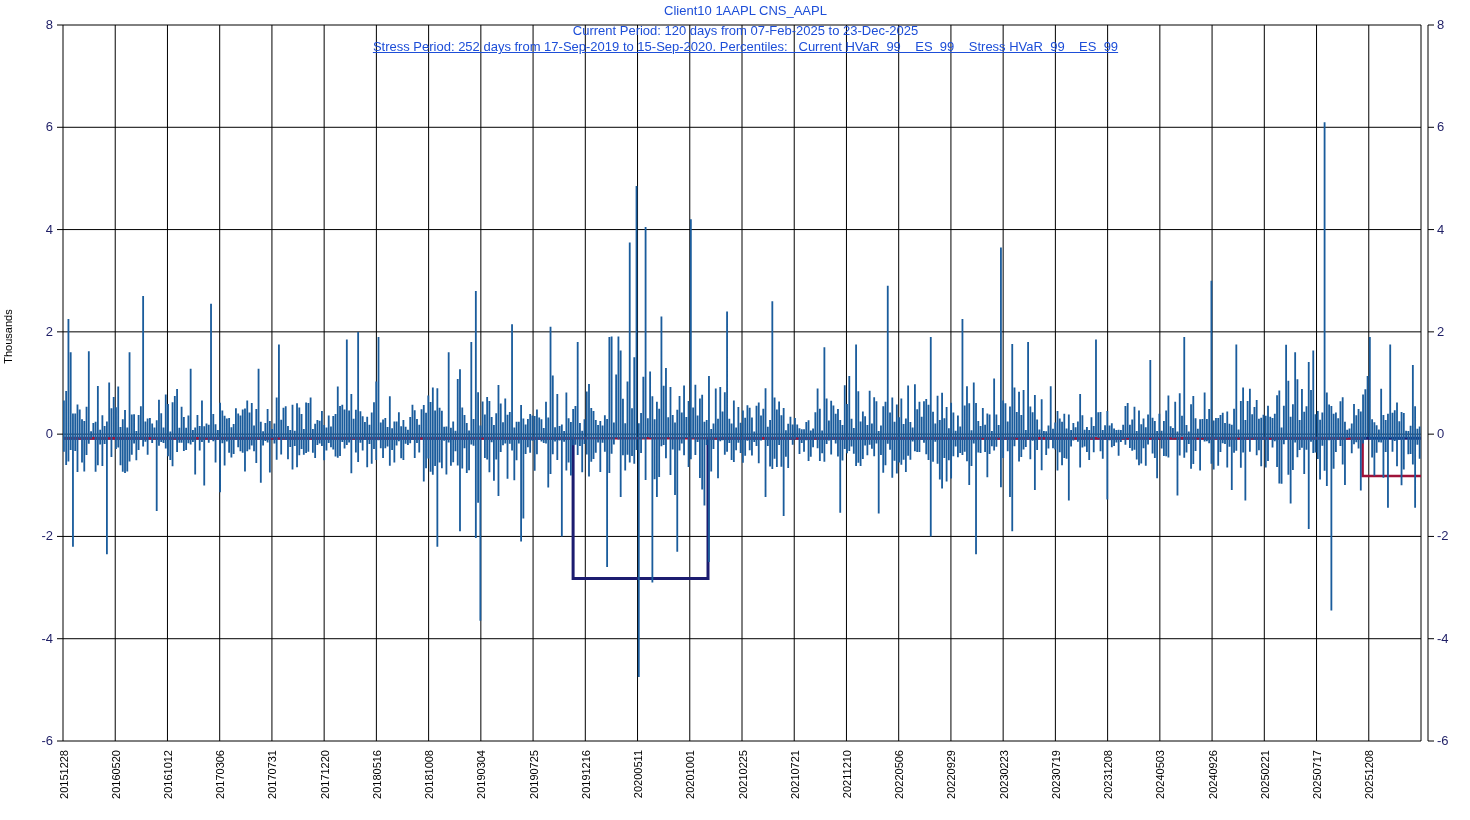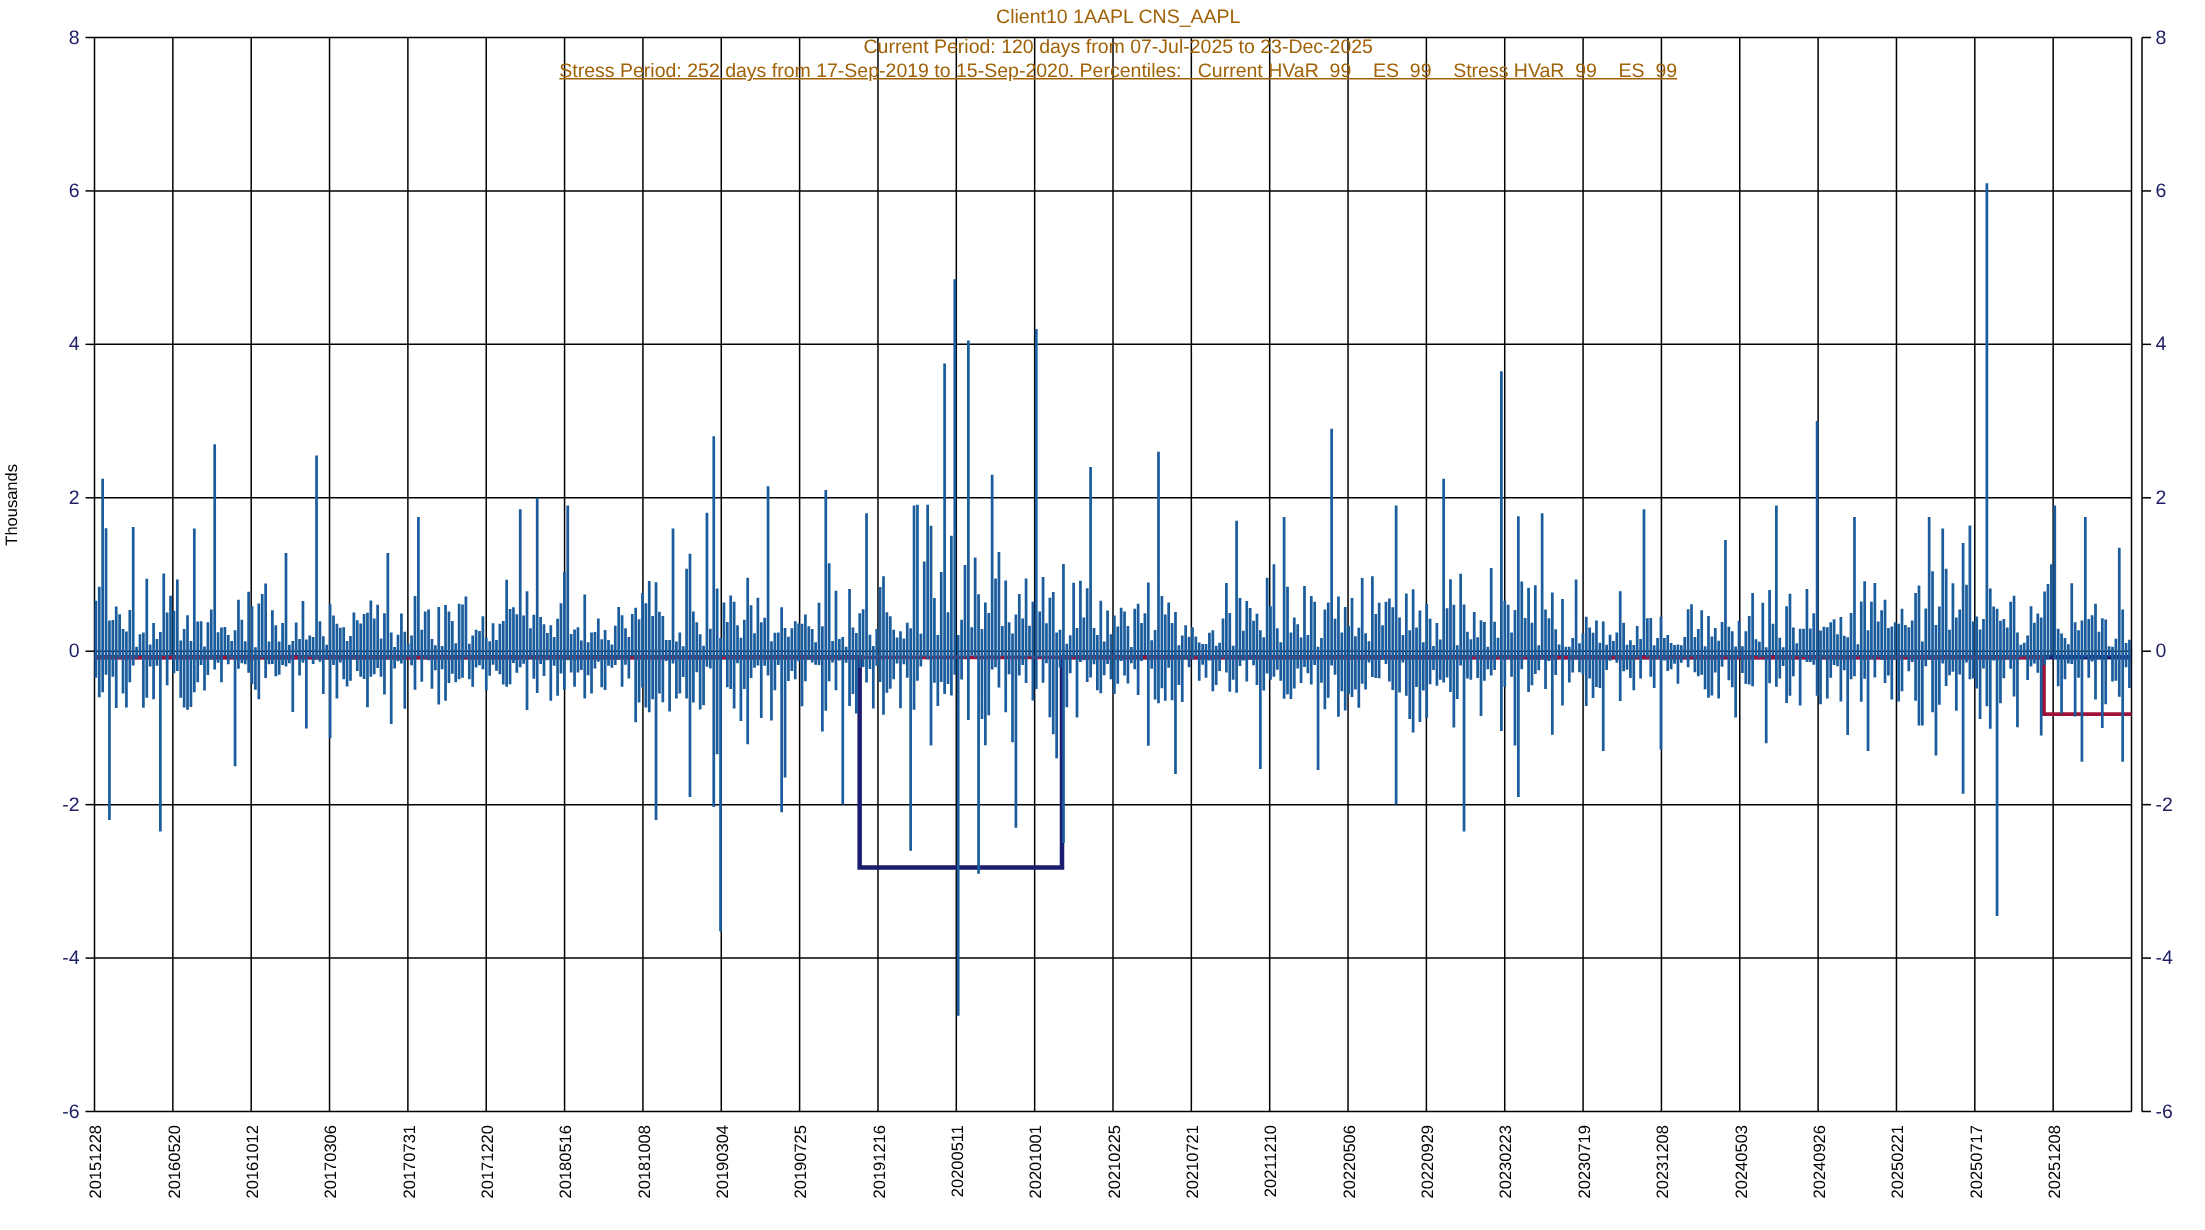--- a/index.html
+++ b/index.html
@@ -1,20 +1,20 @@
 <!DOCTYPE html>
 <html><head>
 <meta charset="utf-8">
 <style>
   html,body{margin:0;padding:0;background:#ffffff;width:1470px;height:820px;overflow:hidden;
     font-family:"Liberation Sans","DejaVu Sans",sans-serif;}
   .chart{position:relative;width:1470px;height:820px;background:#fff;}
   .chart svg{position:absolute;left:0;top:0;}
   .title-line{position:absolute;left:63px;width:1365px;text-align:center;
-    color:#a16207;font-size:13px;line-height:15px;white-space:pre;}
+    color:#1d4ed8;font-size:13px;line-height:15px;white-space:pre;}
   #title1{top:3px;}
   #title2{top:23px;}
   #title3{top:39px;text-decoration:underline;}
   .y-axis-title{position:absolute;left:8px;top:385px;width:0;height:0;color:#000;
     font-size:11px;white-space:nowrap;}
   .y-axis-title span{display:inline-block;transform:rotate(-90deg) translate(50%,0);
     transform-origin:left center;}
 </style>
 </head>
 <body>
@@ -119,16 +119,16 @@
         <text x="1059.8846153846152" y="750" text-anchor="end" font-size="11" fill="#000000" transform="rotate(-90 1059.8846153846152 750)">20230719</text>
         <text x="1112.1153846153845" y="750" text-anchor="end" font-size="11" fill="#000000" transform="rotate(-90 1112.1153846153845 750)">20231208</text>
         <text x="1164.3461538461538" y="750" text-anchor="end" font-size="11" fill="#000000" transform="rotate(-90 1164.3461538461538 750)">20240503</text>
         <text x="1216.576923076923" y="750" text-anchor="end" font-size="11" fill="#000000" transform="rotate(-90 1216.576923076923 750)">20240926</text>
         <text x="1268.8076923076924" y="750" text-anchor="end" font-size="11" fill="#000000" transform="rotate(-90 1268.8076923076924 750)">20250221</text>
         <text x="1321.0384615384614" y="750" text-anchor="end" font-size="11" fill="#000000" transform="rotate(-90 1321.0384615384614 750)">20250717</text>
         <text x="1373.2692307692307" y="750" text-anchor="end" font-size="11" fill="#000000" transform="rotate(-90 1373.2692307692307 750)">20251208</text>
       </g>
     </svg>
   <div class="title-line" id="title1">Client10 1AAPL CNS_AAPL</div>
-  <div class="title-line" id="title2">Current Period: 120 days from 07-Jul-2025 to 23-Dec-2025</div>
+  <div class="title-line" id="title2">Current Period: 120 days from 07-Feb-2025 to 23-Dec-2025</div>
   <div class="title-line" id="title3">Stress Period: 252 days from 17-Sep-2019 to 15-Sep-2020. Percentiles:&nbsp;&nbsp; Current HVaR&nbsp; 99&nbsp;&nbsp;&nbsp; ES&nbsp; 99&nbsp;&nbsp;&nbsp; Stress HVaR&nbsp; 99&nbsp;&nbsp;&nbsp; ES&nbsp; 99</div>
   <div class="y-axis-title"><span>Thousands</span></div>
 </div>
 
 </body></html>

